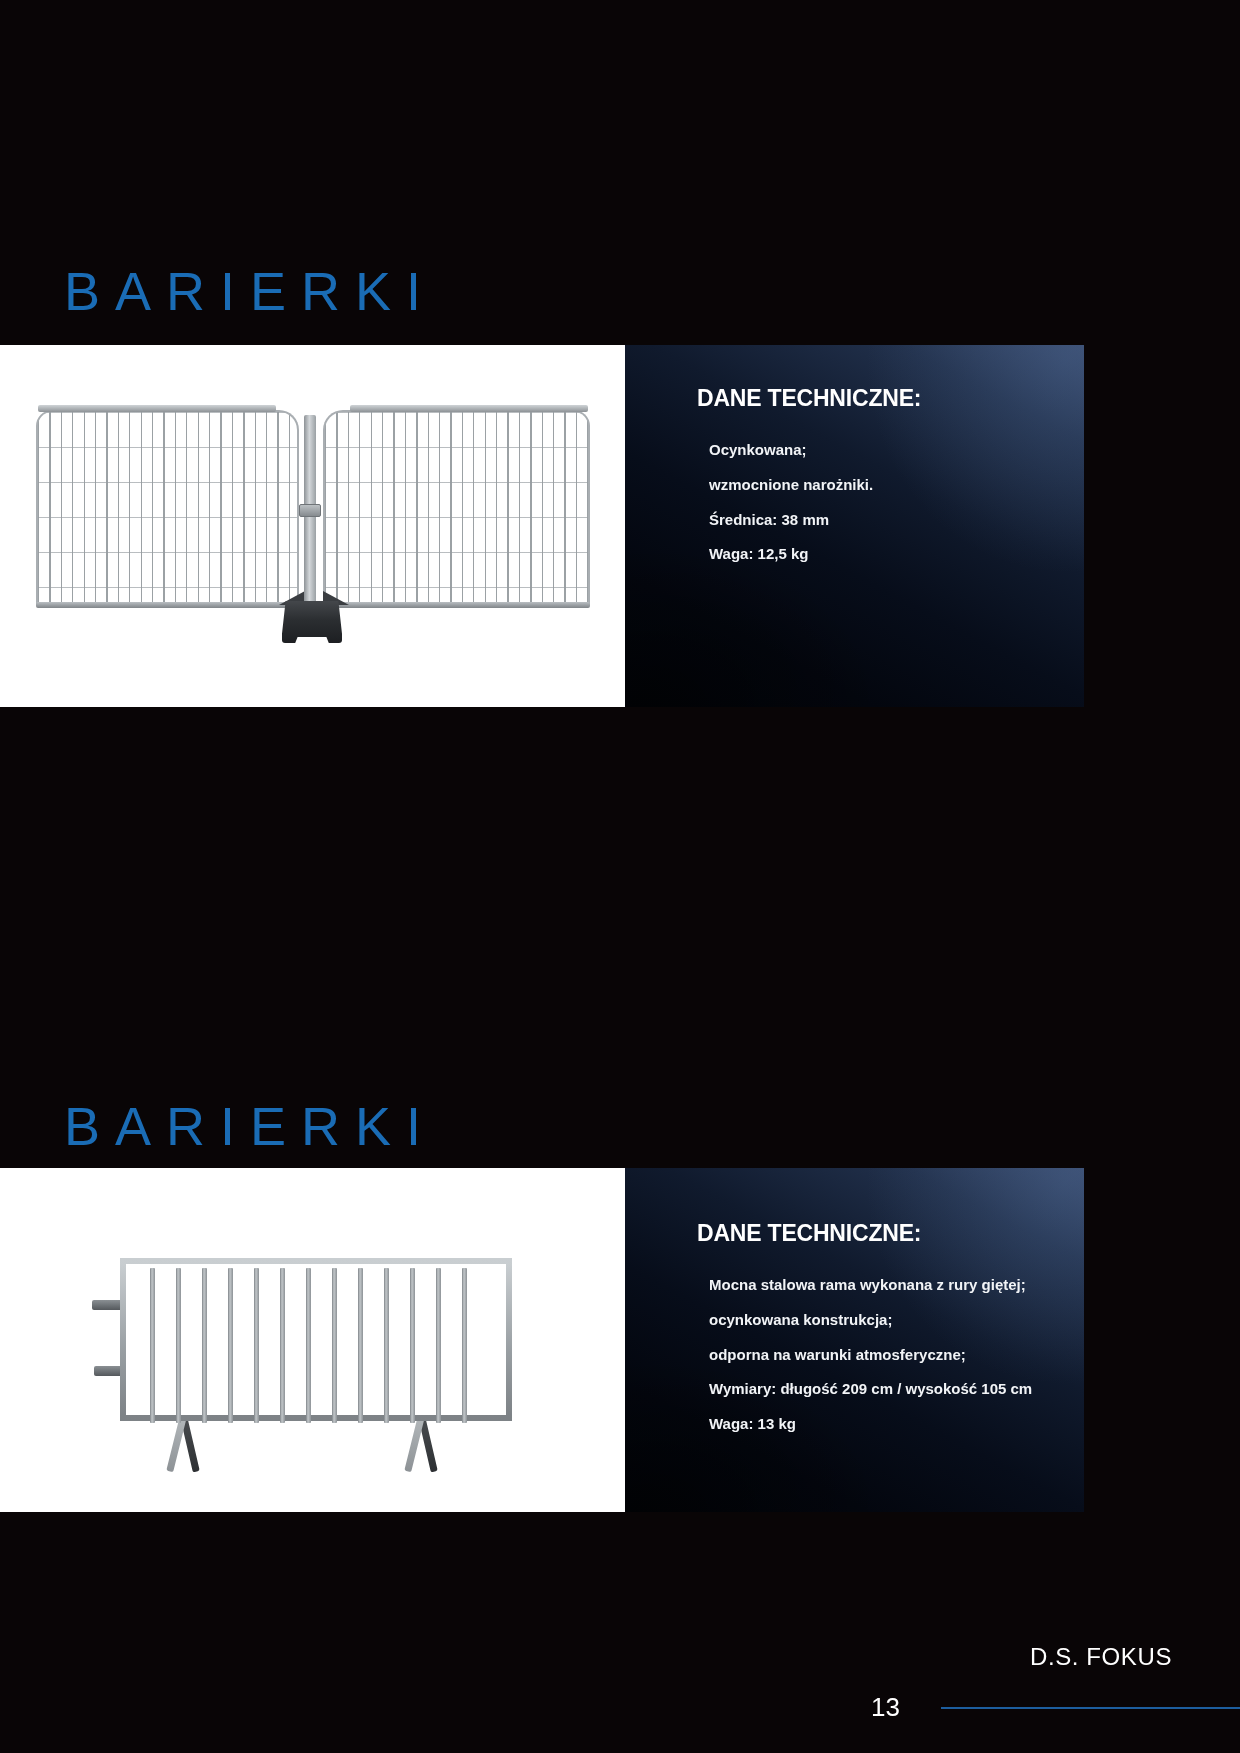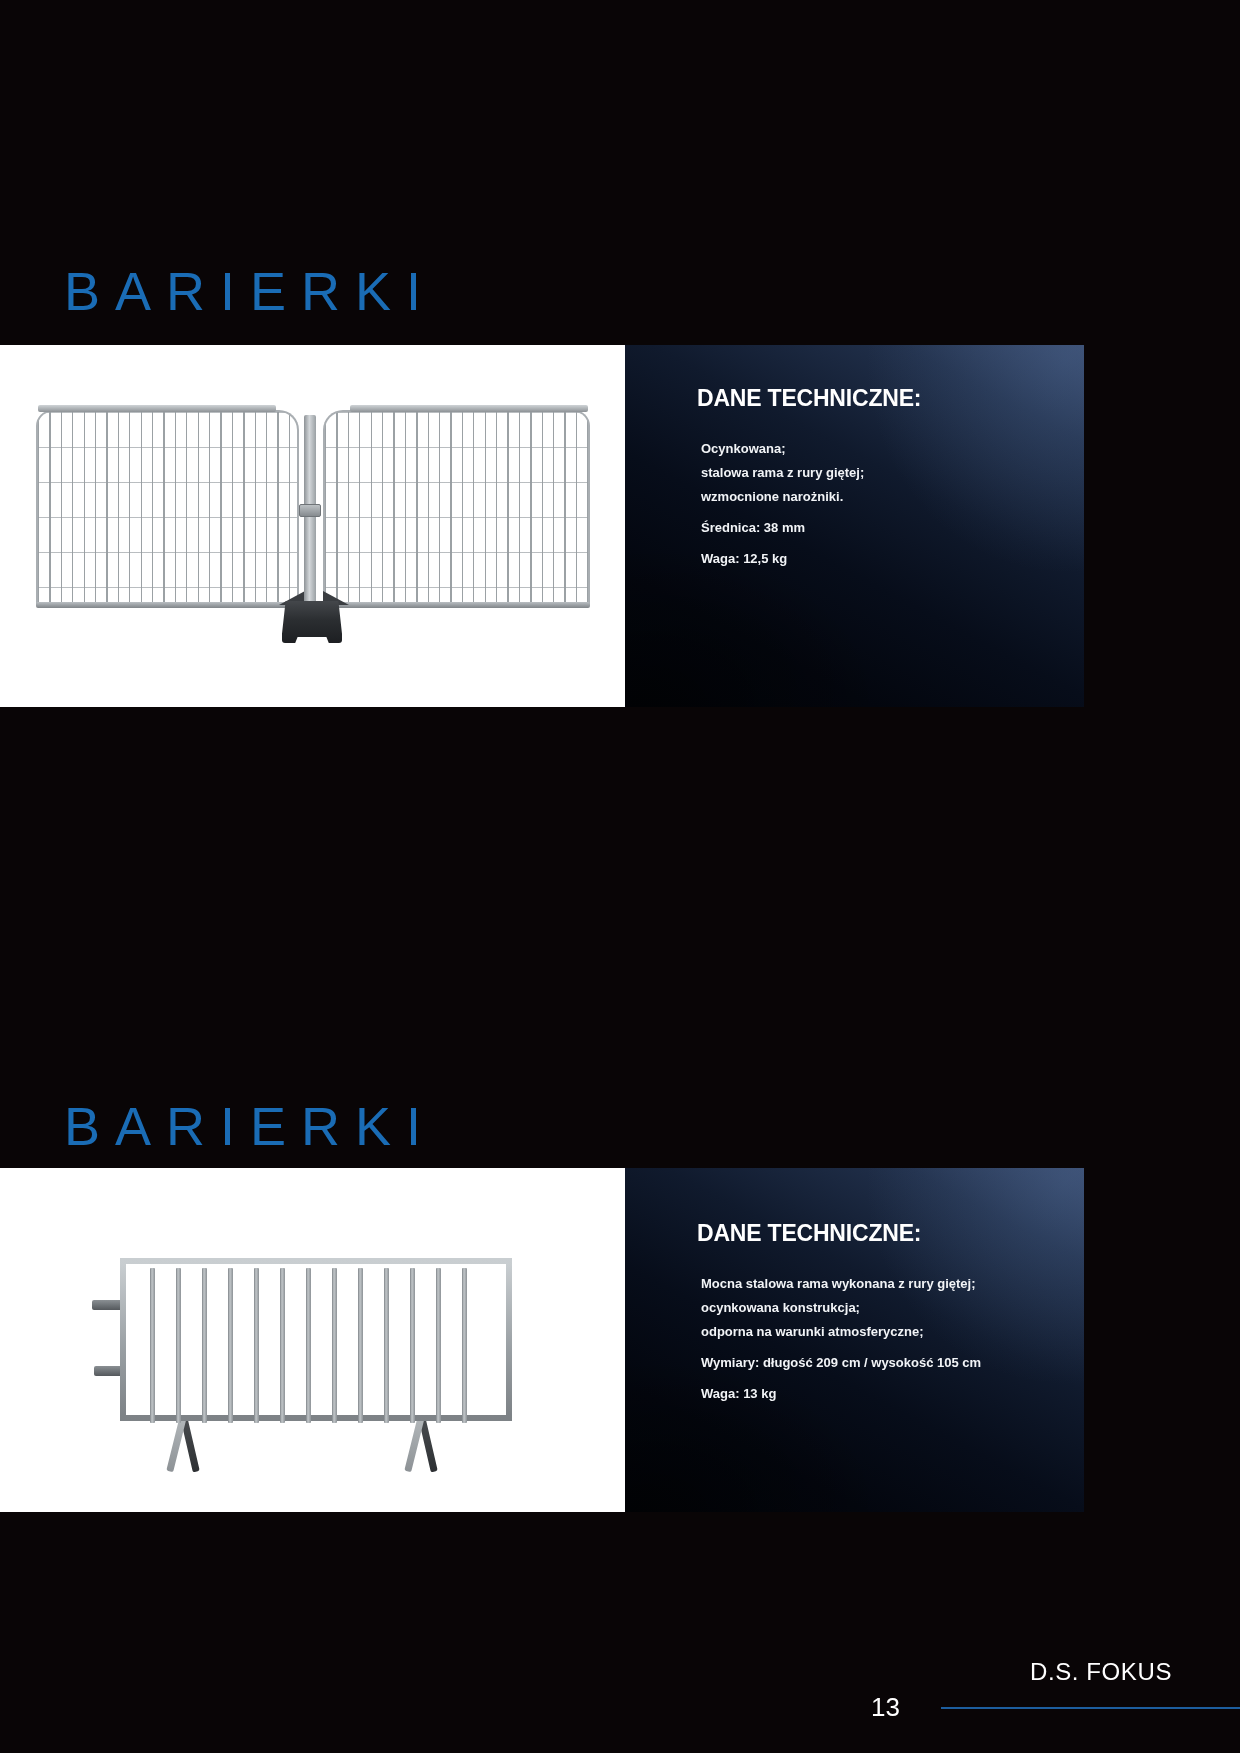--- a/index.html
+++ b/index.html
@@ -85,41 +85,41 @@
   .spec-heading {
     color: #ffffff;
     font-size: 23px;
     font-weight: 700;
     letter-spacing: -0.2px;
     margin: 0 0 27px 0;
     white-space: pre;
   }
   .spec-line {
     color: #f2f4f7;
-    font-size: 13px;
+    font-size: 15px;
     font-weight: 700;
     line-height: 1.52;
-    margin: 4px;
+    margin: 12px;
     white-space: pre;
   }
   .spec-group { margin-bottom: 12px; }
   .spec-para  { margin-bottom: 11px; }
 
   
   .footer {
     position: absolute;
     left: 0;
     bottom: 0;
     width: 1240px;
     height: 150px;
   }
   .footer-brand {
     position: absolute;
     right: 68px;
-    top: 55px;
+    top: 40px;
     color: #ffffff;
     font-size: 24px;
     font-weight: 400;
     letter-spacing: 0.6px;
     white-space: pre;
   }
   .footer-pagenum {
     position: absolute;
     right: 340px;
     top: 89px;
@@ -336,21 +336,20 @@
         <div class="mesh-foot"></div>
       </div>
     </div>
 
     <div class="spec-pane">
       <div class="spec-inner">
         <div class="spec-heading">DANE TECHNICZNE:</div>
 
         <div class="spec-group">
           <p class="spec-line">Ocynkowana;</p>
-          <p class="spec-line">stalowa rama z rury giętej;</p>
           <p class="spec-line">wzmocnione narożniki.</p>
         </div>
 
         <p class="spec-line spec-para">Średnica: 38 mm</p>
         <p class="spec-line spec-para">Waga: 12,5 kg</p>
       </div>
     </div>
   </div>
 
   <div class="section-title" id="title-2">

